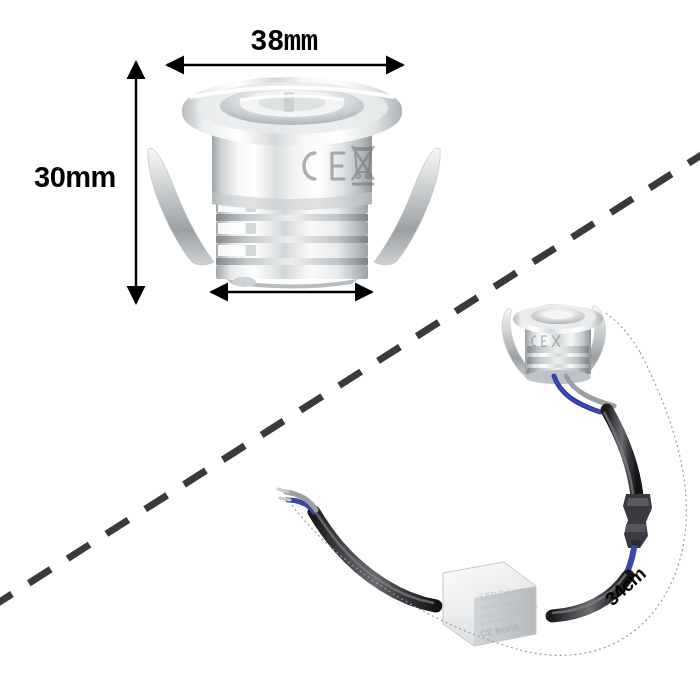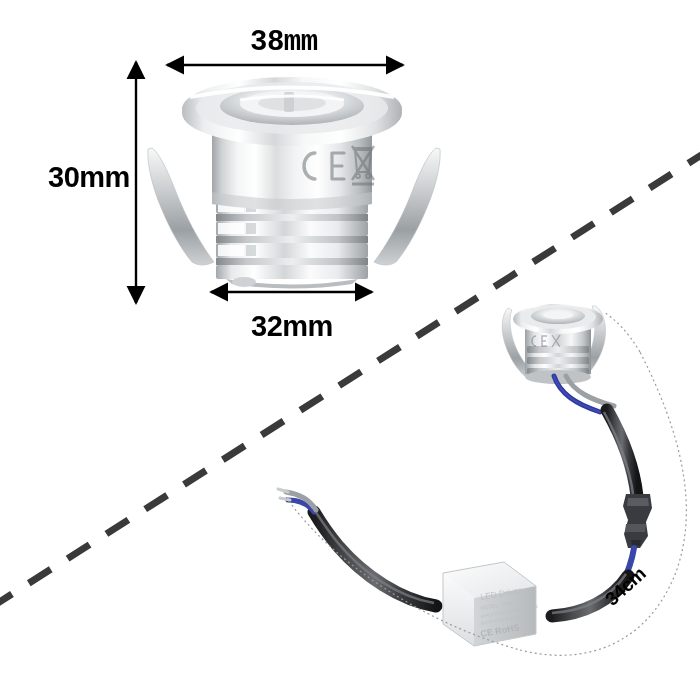--- a/index.html
+++ b/index.html
@@ -30,21 +30,21 @@
     white-space: nowrap;
     letter-spacing: -0.5px;
   }
   #label-width-top {
     left: 250px;
     top: 26px;
     font-size: 29px;
     font-family: Liberation Mono, monospace;
   }
   #label-height-left {
-    left: 48px;
+    left: 34px;
     top: 161px;
     font-size: 29px;
   }
   #label-width-bottom {
     left: 251px;
     top: 310px;
     font-size: 29px;
   }
   #label-cable-length {
     left: 601px;
@@ -320,17 +320,16 @@
       <path d="M 520 650 C 590 668 650 640 676 572
                C 700 506 680 430 640 352" stroke="#9b9b9b" stroke-width="1.2" fill="none" stroke-dasharray="2 3"></path>
       <path d="M 640 352 C 628 332 616 320 604 312" stroke="#9b9b9b" stroke-width="1.2" fill="none" stroke-dasharray="2 3"></path>
     </g>
   </svg>
 
   <div class="dim-label" id="label-width-top">38mm</div>
 
   <div class="dim-label" id="label-height-left">30mm</div>
 
-  <div class="dim-label" id="label-width-bottom">32mm</div>
 
   <div class="dim-label" id="label-cable-length">34cm</div>
 
 </div>
 
 </body></html>

